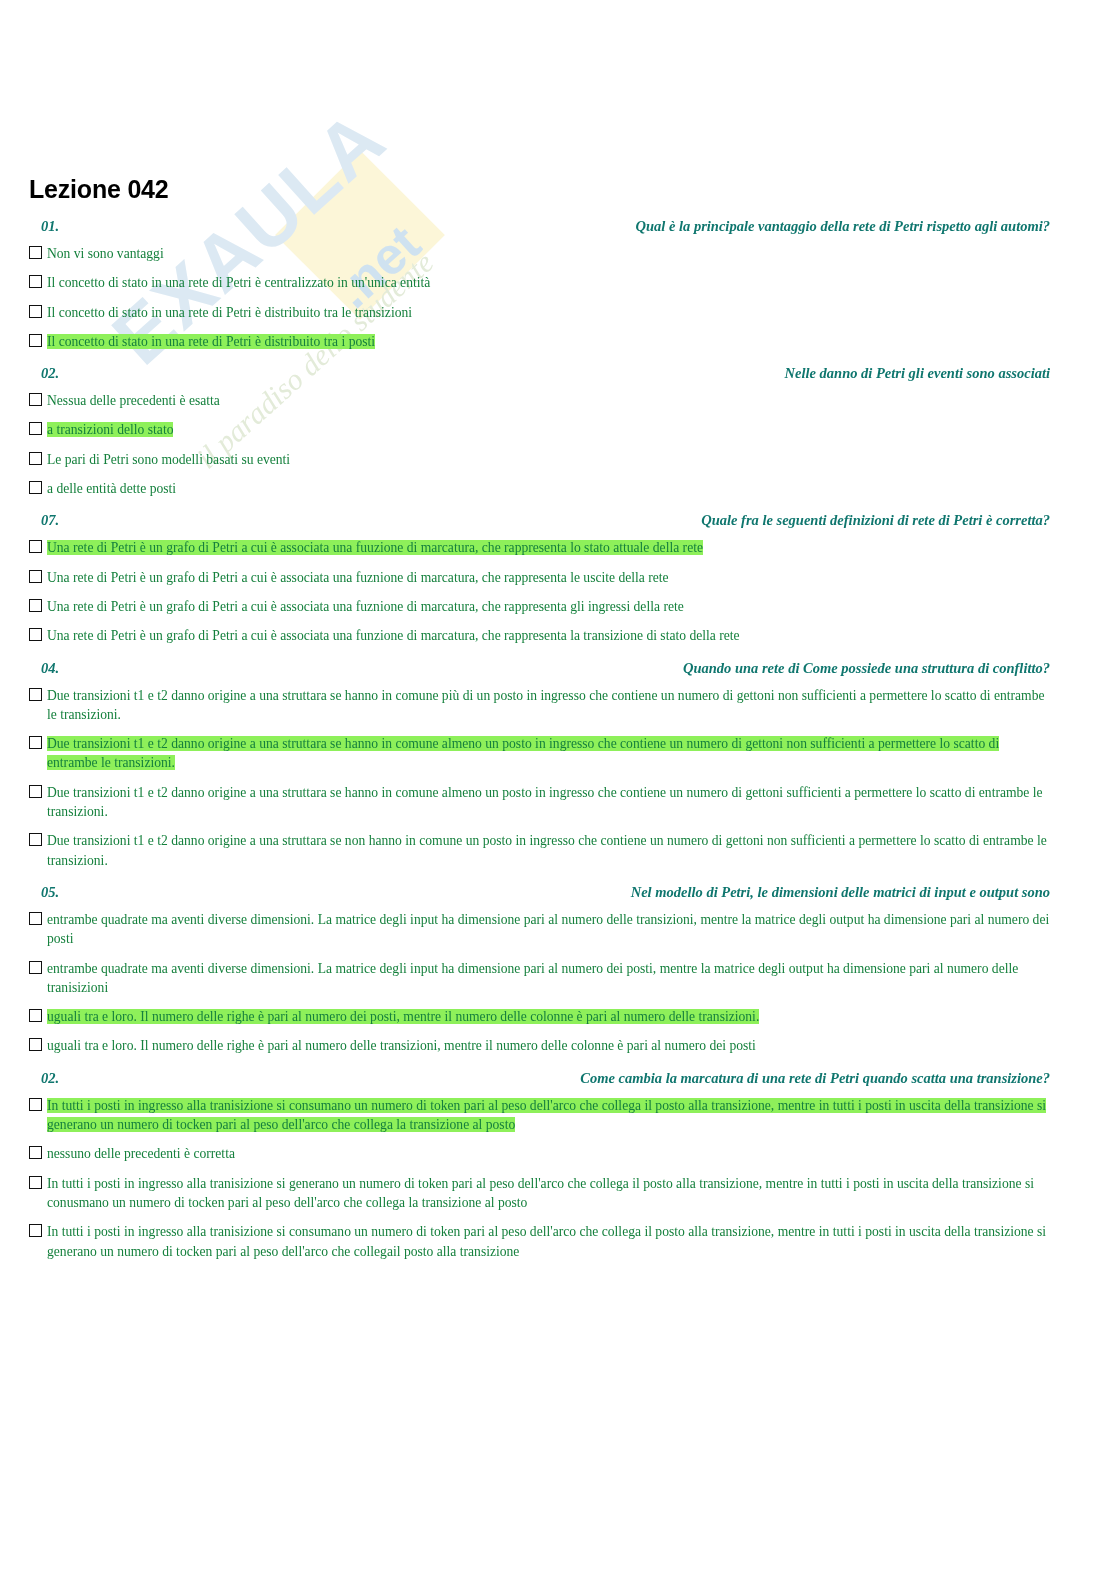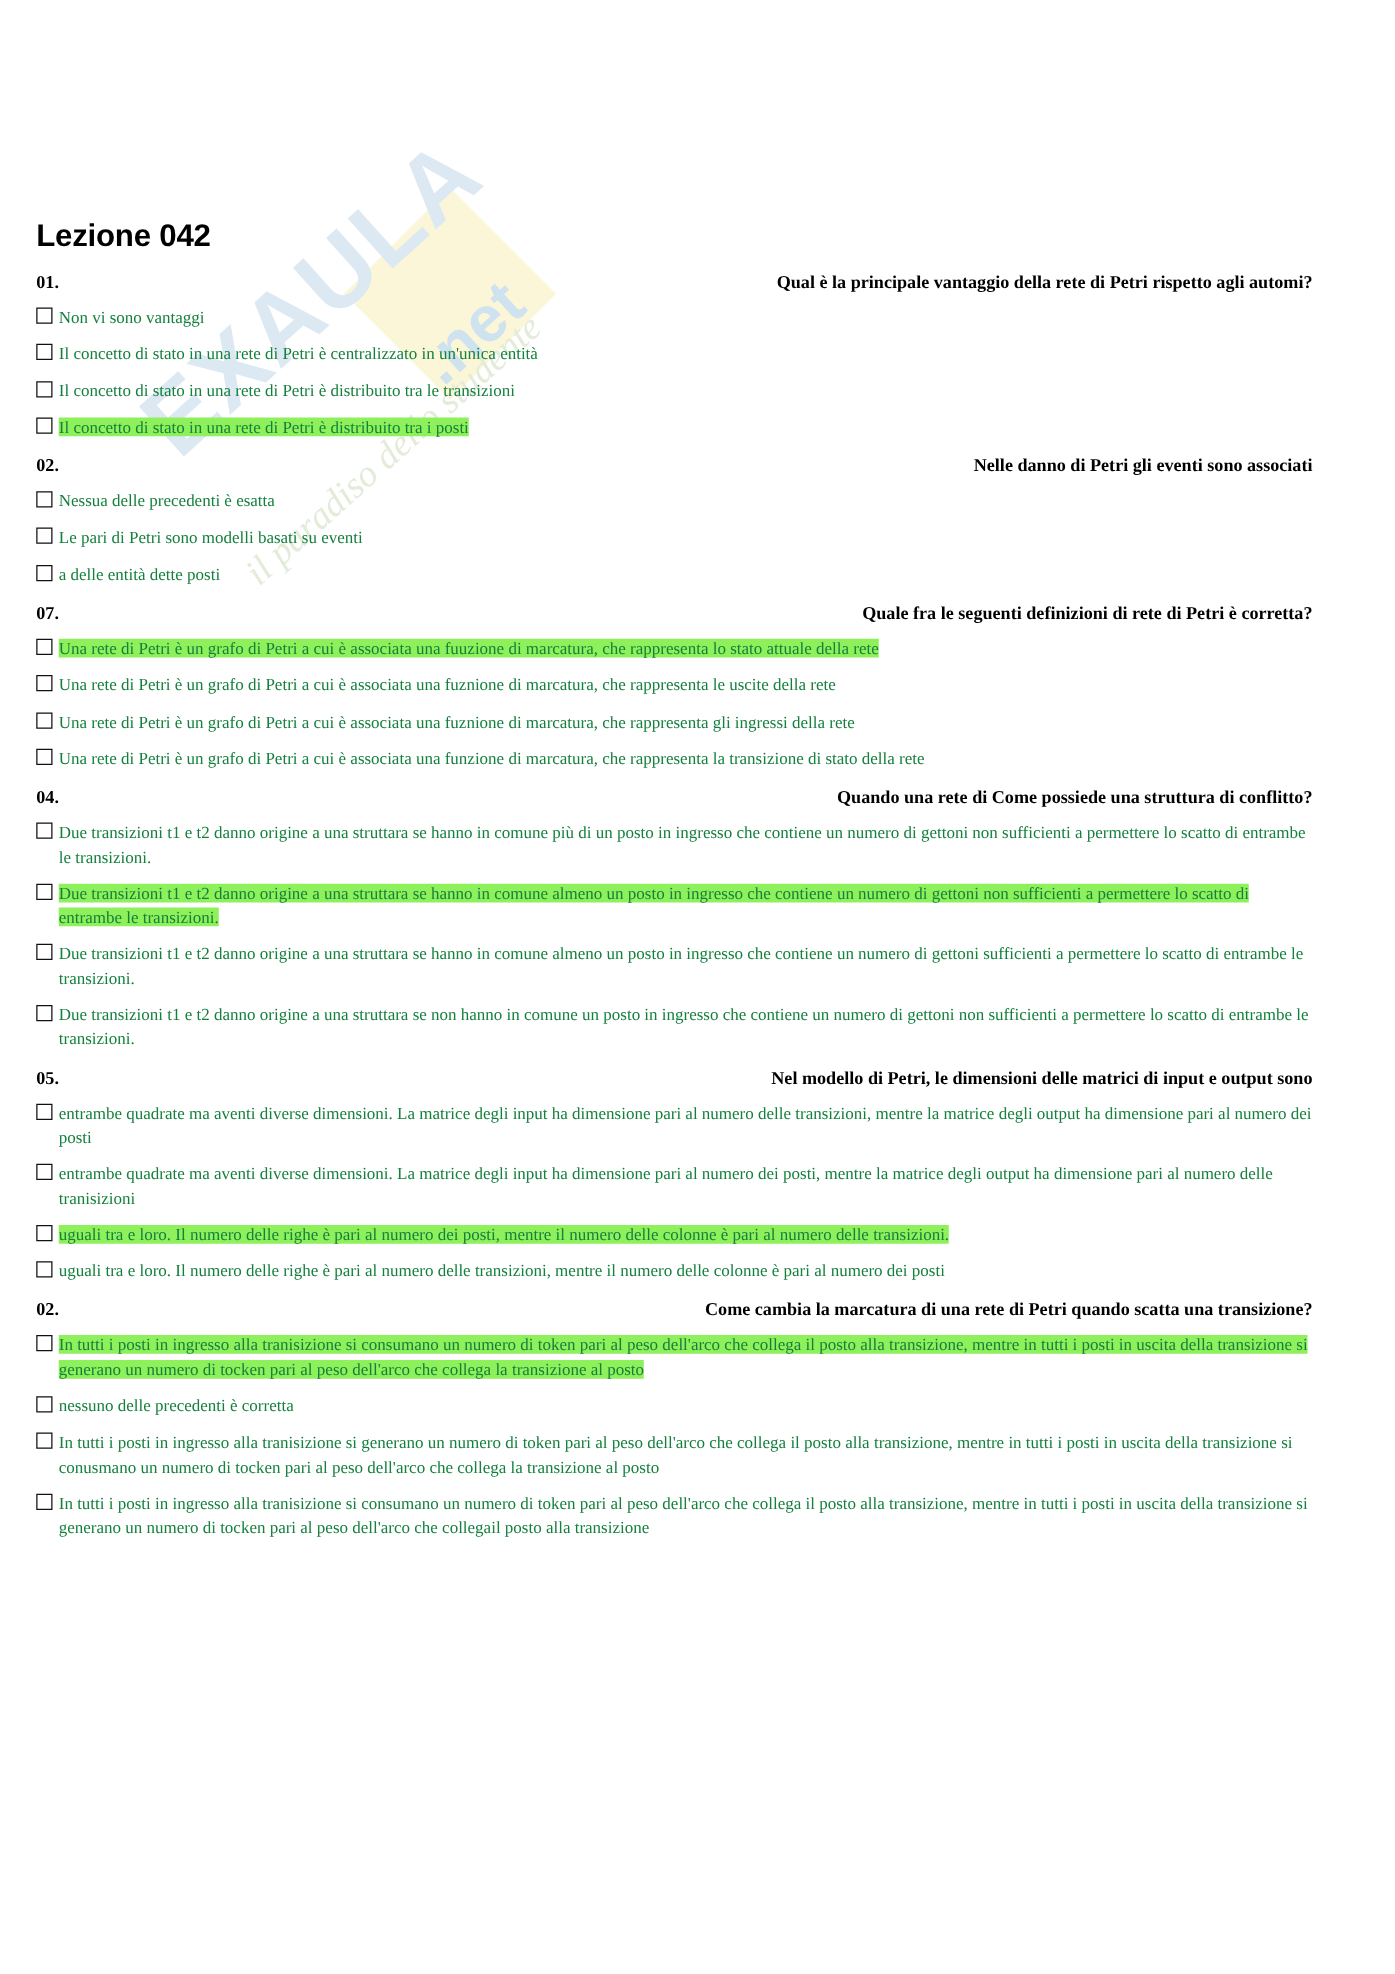--- a/index.html
+++ b/index.html
@@ -84,24 +84,25 @@
     font-weight: bold;
     font-size: 25px;
     color: #000;
     margin: 0 0 14px 0;
     letter-spacing: -0.2px;
   }
   .question-block { margin-bottom: 4px; }
   .q-head {
     font-weight: bold;
     font-size: 14.5px;
-    color: #000000;
-    margin: 14px 0 9px 0;
+    color: #0f766e;
+    margin: 14px 0 9px 12px;
     display: flex;
     align-items: baseline;
+    font-style: italic;
   }
   .q-num { width: 26px; flex: 0 0 26px; }
   .q-text { flex: 1 1 auto; text-align: right; }
 
   .option {
     display: flex;
     align-items: flex-start;
     margin-bottom: 10px;
   }
   .checkbox {
@@ -167,20 +168,24 @@
           <div class="q-head">
             <span class="q-num">02.</span>
             <span class="q-text">Nelle danno di Petri gli eventi sono associati</span>
           </div>
           <div class="option">
             <span class="checkbox"></span>
             <span class="opt-text">Nessua delle precedenti è esatta</span>
           </div>
           <div class="option">
             <span class="checkbox"></span>
+            <span class="opt-text"><span class="hl">a transizioni dello stato</span></span>
+          </div>
+          <div class="option">
+            <span class="checkbox"></span>
             <span class="opt-text">Le pari di Petri sono modelli basati su eventi</span>
           </div>
           <div class="option">
             <span class="checkbox"></span>
             <span class="opt-text">a delle entità dette posti</span>
           </div>
         </div>
         <div class="question-block">
           <div class="q-head">
             <span class="q-num">07.</span>

